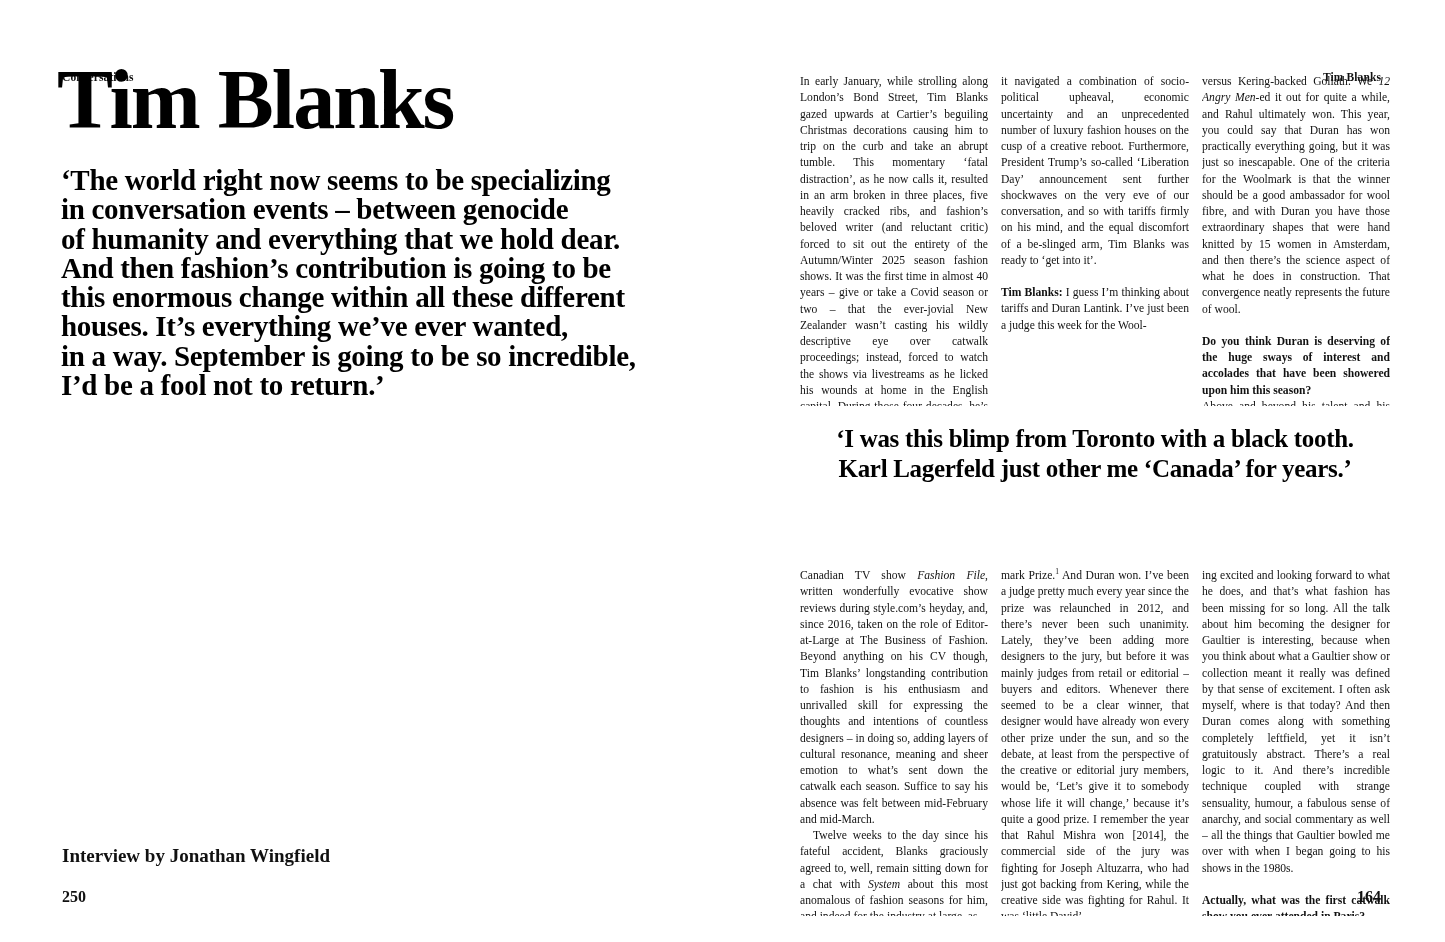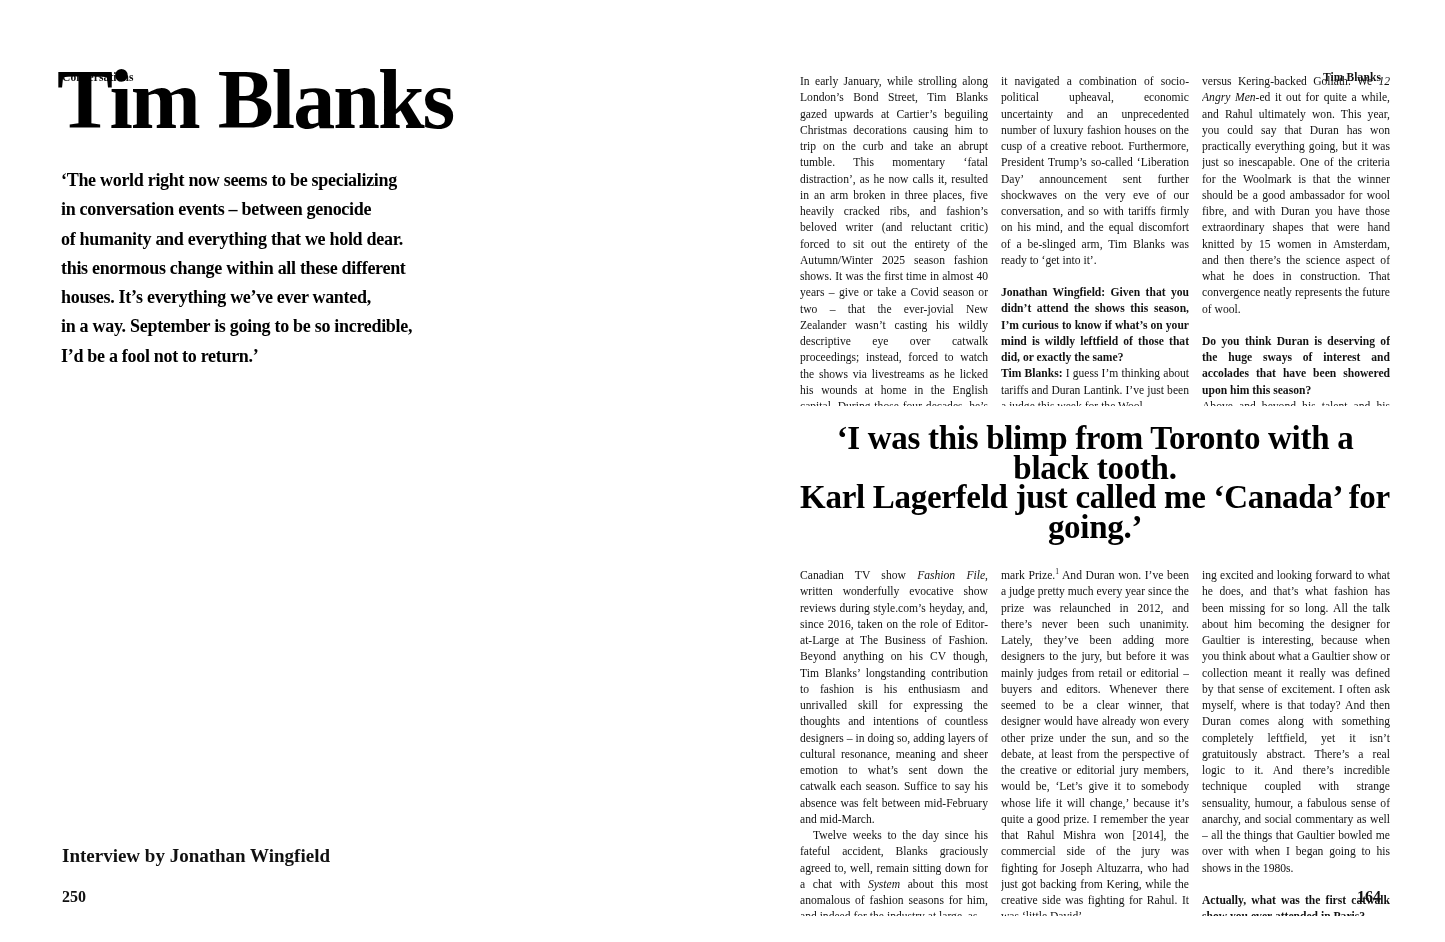--- a/index.html
+++ b/index.html
@@ -8,84 +8,84 @@
   .page{position:absolute;top:0;bottom:0;}
   .page-left{left:0;width:722px;}
   .page-right{left:722px;width:723px;}
 
   .running-head{position:absolute;top:36px;font-size:11.5px;font-weight:bold;letter-spacing:0.1px;margin-top:35px;}
   .running-head.left{left:62px;}
   .running-head.right{right:64px;}
 
   h1.main-title{position:absolute;left:57px;top:58px;margin:0;font-size:84px;font-weight:bold;letter-spacing:-2px;line-height:1;color:#000;}
 
-  .lead-quote{position:absolute;left:61px;top:166px;width:620px;font-size:18px;font-weight:bold;line-height:29.3px;letter-spacing:-0.3px;color:#000;}
+  .lead-quote{position:absolute;left:61px;top:166px;width:620px;font-size:29px;font-weight:bold;line-height:29.3px;letter-spacing:-0.3px;color:#000;}
 
   .byline{position:absolute;left:62px;top:845px;font-size:19px;font-weight:bold;}
   .folio{position:absolute;top:888px;font-size:16px;font-weight:bold;}
   .folio.left{left:62px;}
   .folio.right{right:64px;}
 
   .cols{position:absolute;left:78px;width:590px;display:flex;gap:13px;overflow:hidden;}
   .cols.top{top:74px;height:332px;}
   .cols.bottom{top:568px;height:348px;}
   .col{width:188px;flex:0 0 188px;overflow:hidden;}
 
   .body-para{margin:0;font-size:11.6px;line-height:16.25px;text-align:justify;}
   .body-para.indent{text-indent:13px;}
   .spacer{height:16px;}
   .run-bold{font-weight:bold;}
   .run-italic{font-style:italic;}
   .run-sup{vertical-align:super;font-size:7.5px;line-height:0;}
 
-  .pull-quote{position:absolute;left:78px;top:424px;width:590px;text-align:center;font-size:33px;font-weight:bold;line-height:29.5px;letter-spacing:-0.3px;color:#000;}
+  .pull-quote{position:absolute;left:78px;top:424px;width:590px;text-align:center;font-size:25px;font-weight:bold;line-height:29.5px;letter-spacing:-0.3px;color:#000;}
 </style>
 </head>
 <body>
 
 <div class="spread">
 
   <section class="page page-left">
     <div class="running-head left">Conversations</div>
     <h1 class="main-title">Tim Blanks</h1>
     <div class="lead-quote" id="lead-quote">
         <div>‘The world right now seems to be specializing</div>
         <div>in conversation events – between genocide</div>
         <div>of humanity and everything that we hold dear.</div>
+        <div>And then fashion’s contribution is going to be</div>
         <div>this enormous change within all these different</div>
         <div>houses. It’s everything we’ve ever wanted,</div>
         <div>in a way. September is going to be so incredible,</div>
         <div>I’d be a fool not to return.’</div>
       </div>
     <div class="byline">Interview by Jonathan Wingfield</div>
     <div class="folio left">250</div>
   </section>
 
   <section class="page page-right">
     <div class="running-head right">Tim Blanks</div>
     <div class="cols top" id="cols-top">
         <div class="col">
           <p class="body-para"><span>In early January, while strolling along London’s Bond Street, Tim Blanks gazed upwards at Cartier’s beguiling Christmas decorations causing him to trip on the curb and take an abrupt tumble. This momentary ‘fatal distraction’, as he now calls it, resulted in an arm broken in three places, five heavily cracked ribs, and fashion’s beloved writer (and reluctant critic) forced to sit out the entirety of the Autumn/Winter 2025 season fashion shows. It was the first time in almost 40 years – give or take a Covid season or two – that the ever-jovial New Zealander wasn’t casting his wildly descriptive eye over catwalk proceedings; instead, forced to watch the shows via livestreams as he licked his wounds at home in the English capital. During those four decades, he’s edited magazines in Toronto, hosted the much-loved</span></p>
         </div>
         <div class="col">
           <p class="body-para"><span>it navigated a combination of socio-political upheaval, economic uncertainty and an unprecedented number of luxury fashion houses on the cusp of a creative reboot. Furthermore, President Trump’s so-called ‘Liberation Day’ announcement sent further shockwaves on the very eve of our conversation, and so with tariffs firmly on his mind, and the equal discomfort of a be-slinged arm, Tim Blanks was ready to ‘get into it’.</span></p>
           <div class="spacer"></div>
-          <p class="body-para"><span class="run-bold">Jonathan Wingfield: Given that you didn’t attend the shows this season, I’m curious to know if what’s on your mind is wildly leftfield of those that did, or exactly the same?</span></p>
           <p class="body-para"><span class="run-bold">Tim Blanks: </span><span>I guess I’m thinking about tariffs and Duran Lantink. I’ve just been a judge this week for the Wool-</span></p>
         </div>
         <div class="col">
           <p class="body-para"><span>versus Kering-backed Goliath. We </span><span class="run-italic">12 Angry Men</span><span>-ed it out for quite a while, and Rahul ultimately won. This year, you could say that Duran has won practically everything going, but it was just so inescapable. One of the criteria for the Woolmark is that the winner should be a good ambassador for wool fibre, and with Duran you have those extraordinary shapes that were hand knitted by 15 women in Amsterdam, and then there’s the science aspect of what he does in construction. That convergence neatly represents the future of wool.</span></p>
           <div class="spacer"></div>
           <p class="body-para"><span class="run-bold">Do you think Duran is deserving of the huge sways of interest and accolades that have been showered upon him this season?</span></p>
           <p class="body-para"><span>Above and beyond his talent and his ingenuity, you can see people are feel-</span></p>
         </div>
       </div>
     <div class="pull-quote" id="pull-quote">
         <div>‘I was this blimp from Toronto with a black tooth.</div>
-        <div>Karl Lagerfeld just called me ‘Canada’ for going.’</div>
+        <div>Karl Lagerfeld just other me ‘Canada’ for years.’</div>
       </div>
     <div class="cols bottom" id="cols-bottom">
         <div class="col">
           <p class="body-para"><span>Canadian TV show </span><span class="run-italic">Fashion File</span><span>, written wonderfully evocative show reviews during style.com’s heyday, and, since 2016, taken on the role of Editor-at-Large at The Business of Fashion. Beyond anything on his CV though, Tim Blanks’ longstanding contribution to fashion is his enthusiasm and unrivalled skill for expressing the thoughts and intentions of countless designers – in doing so, adding layers of cultural resonance, meaning and sheer emotion to what’s sent down the catwalk each season. Suffice to say his absence was felt between mid-February and mid-March.</span></p>
           <p class="body-para indent"><span>Twelve weeks to the day since his fateful accident, Blanks graciously agreed to, well, remain sitting down for a chat with </span><span class="run-italic">System</span><span> about this most anomalous of fashion seasons for him, and indeed for the industry at large, as</span></p>
         </div>
         <div class="col">
           <p class="body-para"><span>mark Prize.</span><span class="run-sup">1</span><span> And Duran won. I’ve been a judge pretty much every year since the prize was relaunched in 2012, and there’s never been such unanimity. Lately, they’ve been adding more designers to the jury, but before it was mainly judges from retail or editorial – buyers and editors. Whenever there seemed to be a clear winner, that designer would have already won every other prize under the sun, and so the debate, at least from the perspective of the creative or editorial jury members, would be, ‘Let’s give it to somebody whose life it will change,’ because it’s quite a good prize. I remember the year that Rahul Mishra won [2014], the commercial side of the jury was fighting for Joseph Altuzarra, who had just got backing from Kering, while the creative side was fighting for Rahul. It was ‘little David’</span></p>
         </div>
         <div class="col">

